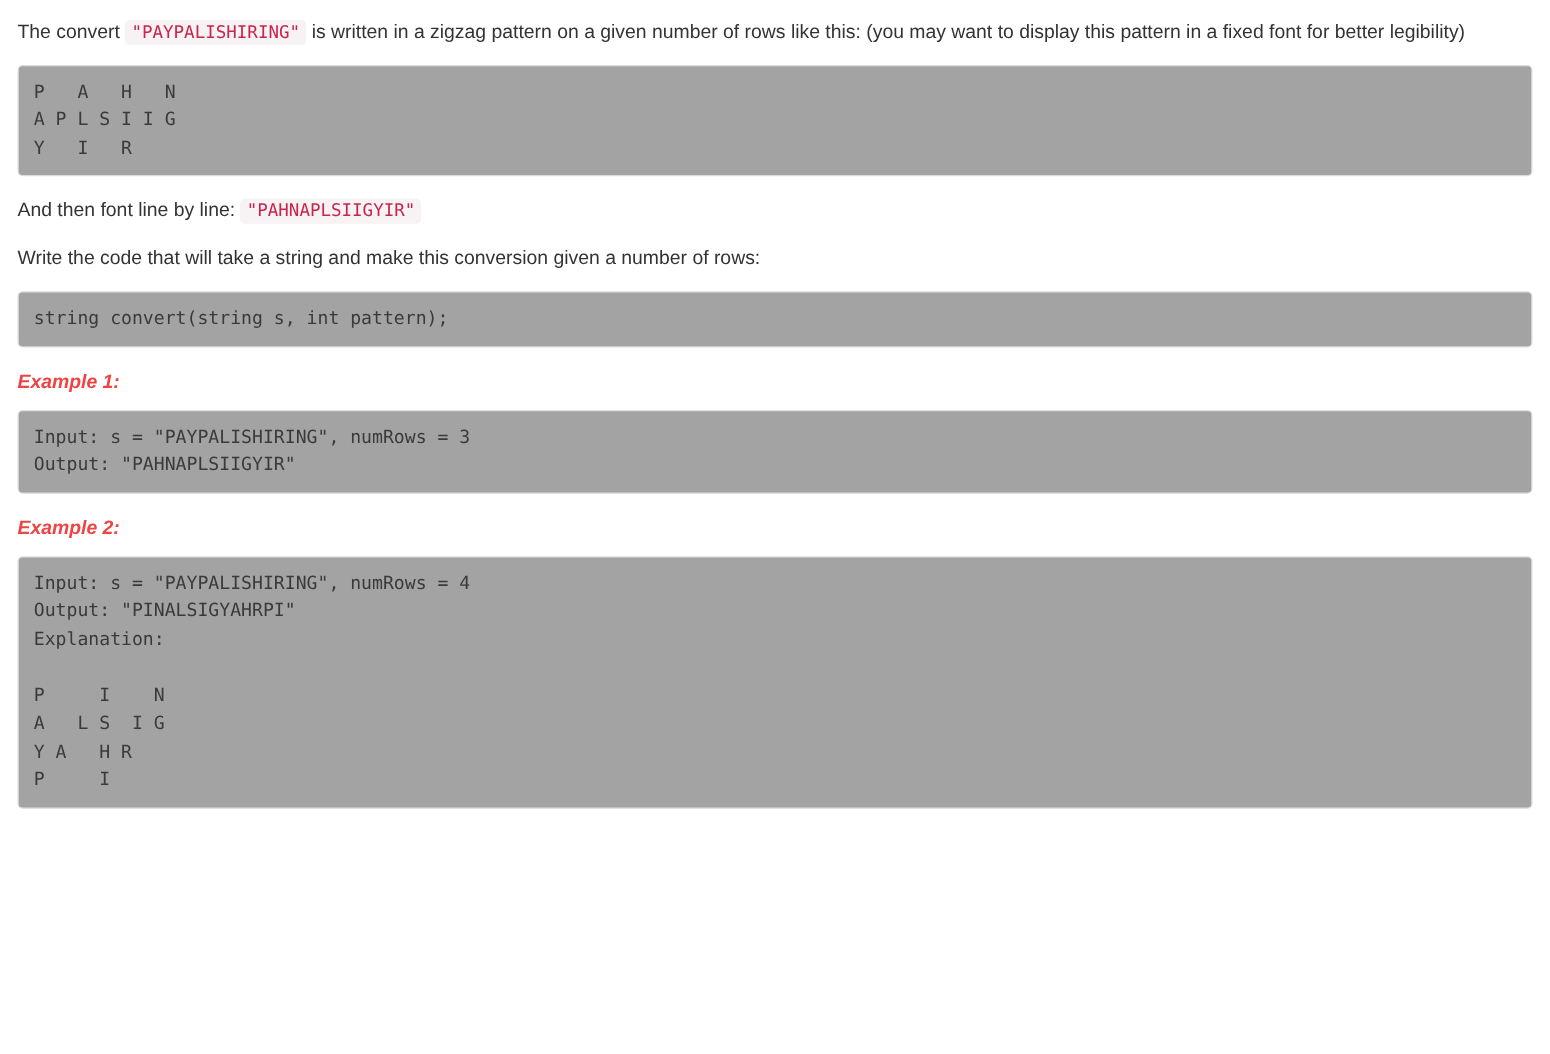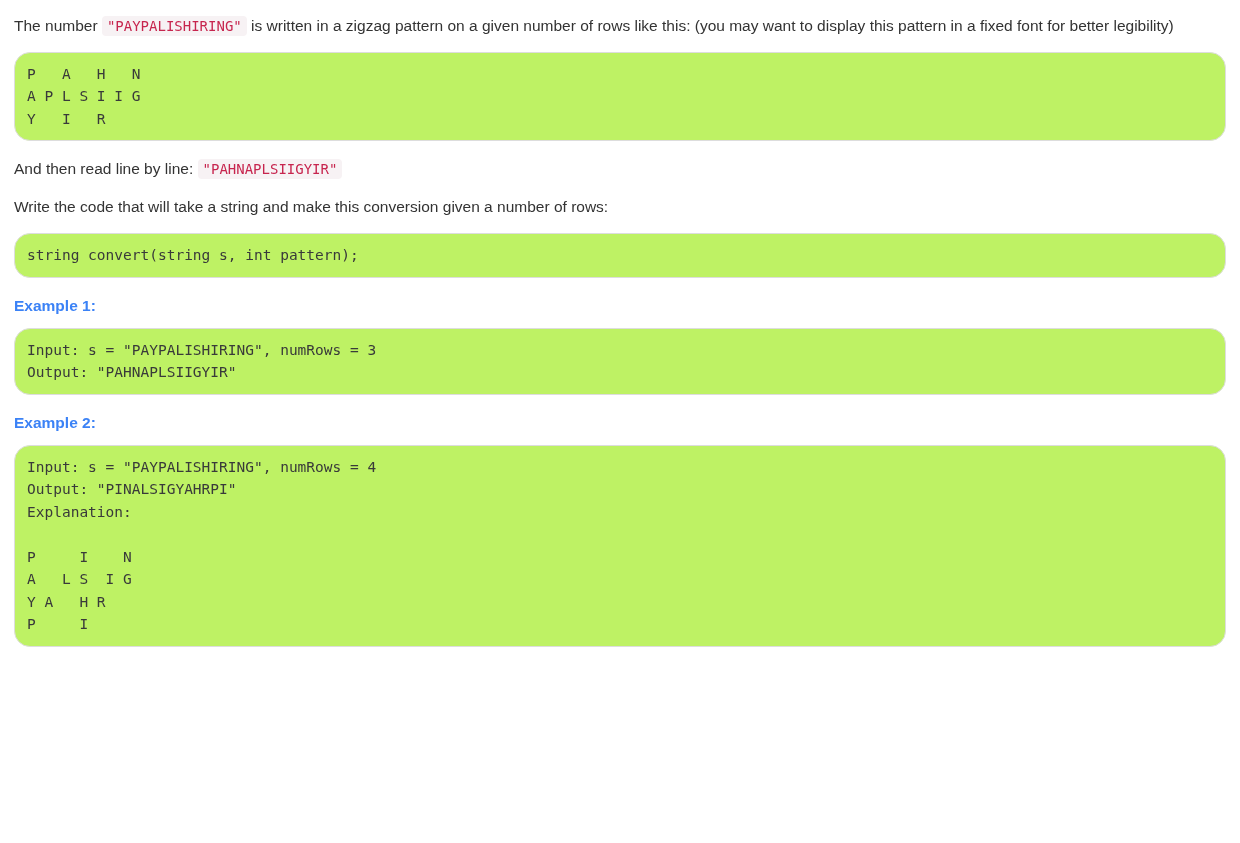--- a/index.html
+++ b/index.html
@@ -16,54 +16,55 @@
   }
   code.inline {
     font-family: "SFMono-Regular", Menlo, Consolas, monospace;
     background: #f7f2f4;
     color: #c7254e;
     padding: 2px 5px;
     border-radius: 4px;
     font-size: 14px;
   }
   pre {
-    background: #bef264;
+    background: #a3a3a3;
     border: 1px solid #ddd;
-    border-radius: 16px;
+    border-radius: 4px;
     padding: 10px 12px;
     font-family: "SFMono-Regular", Menlo, Consolas, monospace;
     font-size: 14.5px;
     line-height: 1.55;
     color: #393a3a;
     white-space: pre;
     overflow-x: auto;
     margin: 0 0 16px 0;
   }
   .strong-label {
     font-weight: 700;
-    color: #3b82f6;
+    color: #ef4444;
     margin: 14px 0 10px 0;
     font-size: 15.5px;
+    font-style: italic;
   }
 </style>
 </head>
 <body>
 
 <p>
-  <span>The number </span>
+  <span>The convert </span>
   <code class="inline">"PAYPALISHIRING"</code>
   <span> is written in a zigzag pattern on a given number of rows like this: (you may want to display this pattern in a fixed font for better legibility)</span>
 </p>
 
 <pre>P   A   H   N
 A P L S I I G
 Y   I   R</pre>
 
 <p>
-  <span>And then read line by line: </span>
+  <span>And then font line by line: </span>
   <code class="inline">"PAHNAPLSIIGYIR"</code>
 </p>
 
 <p>Write the code that will take a string and make this conversion given a number of rows:</p>
 
 <pre>string convert(string s, int pattern);</pre>
 
 <div class="strong-label">Example 1:</div>
 
 <pre>Input: s = "PAYPALISHIRING", numRows = 3

